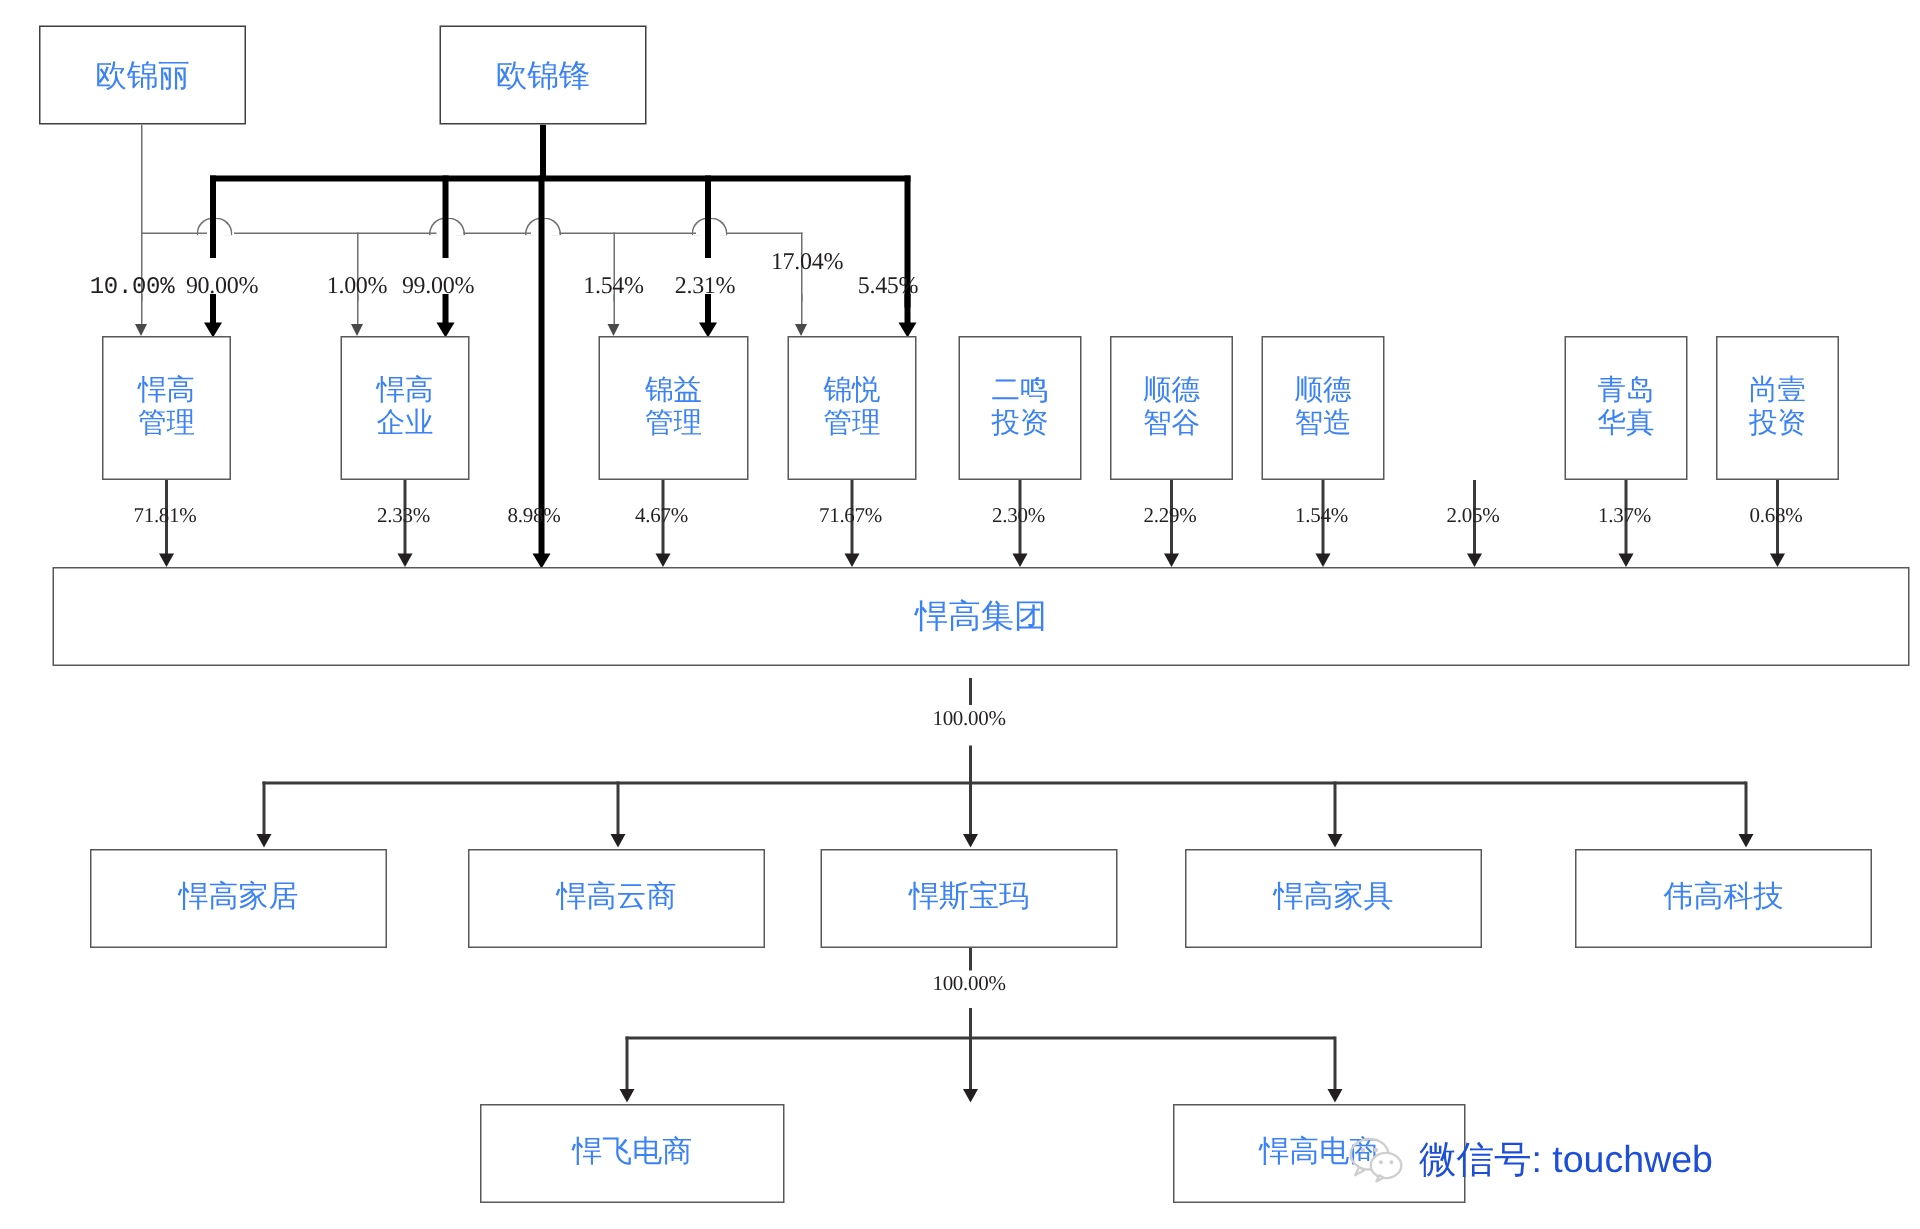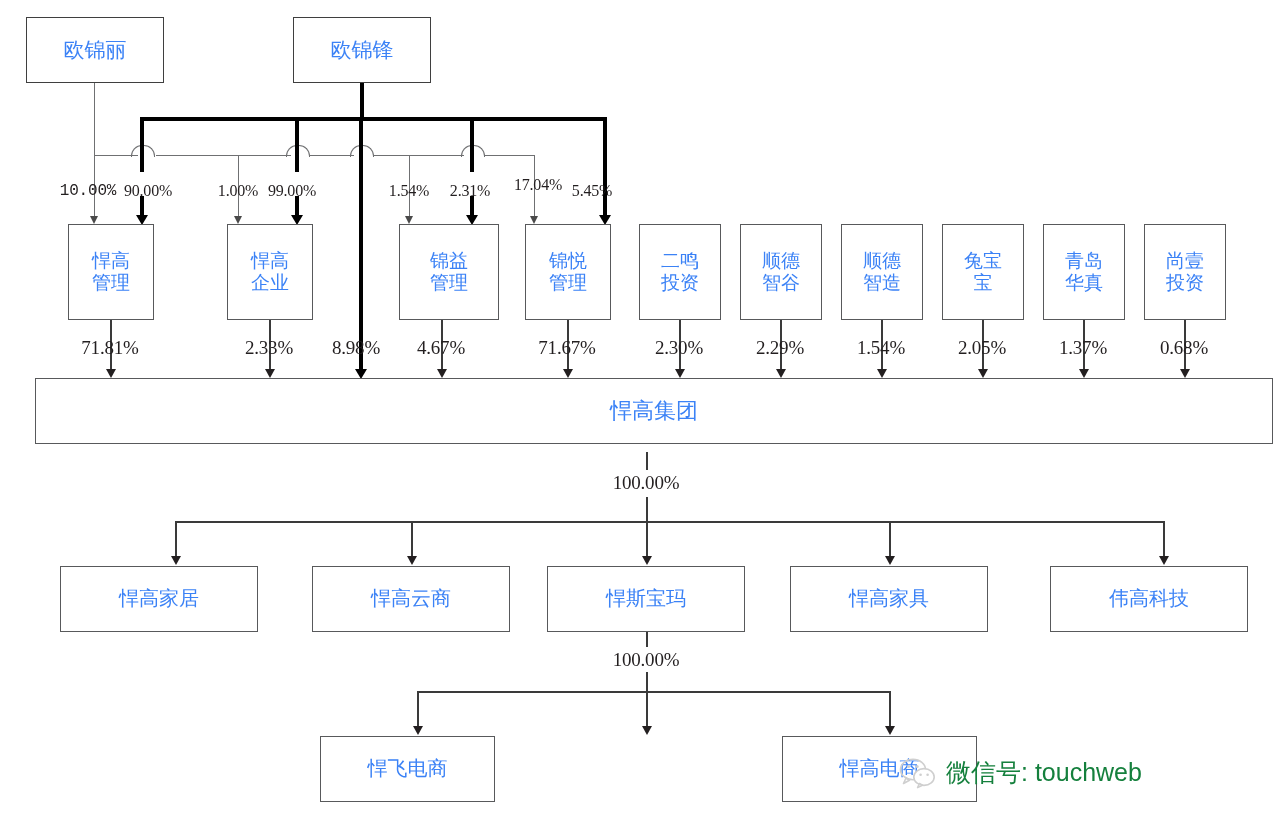--- a/index.html
+++ b/index.html
@@ -88,36 +88,36 @@
   
   .pct {
     position: absolute;
     font-size: 16px;
     color: #231f20;
     white-space: nowrap;
     font-family: "Liberation Serif", "DejaVu Serif", serif;
     transform: translateX(-50%);
     letter-spacing: -0.2px;
   }
-  .pct.big { font-size: 19px; }
+  .pct.big { font-size: 14px; }
 
   
   #watermark {
     position: absolute;
     display: flex;
     align-items: center;
     gap: 8px;
     color: #c9c9c9;
     font-size: 25px;
     font-family: "Liberation Sans", "DejaVu Sans", sans-serif;
     white-space: nowrap;
     pointer-events: none;
     user-select: none;
   }
-  #watermark .wm-text { color: #15803d; }
+  #watermark .wm-text { color: #1d4ed8; }
   #watermark svg { display: block; }
 </style>
 </head>
 <body>
 
 <div id="canvas">
 
   <div class="ln-v thin" style="left:94px; top:83px; height:73px;"></div>
 
   <div class="ln-v thick" style="left:360px; top:83px; height:36px;"></div>
@@ -210,21 +210,21 @@
   <div class="arrow" style="left:642px; top:726px;"></div>
   <div class="ln-v med" style="left:889px; top:691px; height:38px;"></div>
   <div class="arrow" style="left:885px; top:726px;"></div>
 
   <div class="pct" style="left:88px;  top:182px;font-family:Liberation Mono, monospace;">10.00%</div>
   <div class="pct" style="left:148px; top:182px;">90.00%</div>
   <div class="pct" style="left:238px; top:182px;">1.00%</div>
   <div class="pct" style="left:292px; top:182px;">99.00%</div>
   <div class="pct" style="left:409px; top:182px;">1.54%</div>
   <div class="pct" style="left:470px; top:182px;">2.31%</div>
-  <div class="pct" style="left:538px; top:176px;">17.04%</div>
+  <div class="pct" style="left:538px; top:166px;">17.04%</div>
   <div class="pct" style="left:592px; top:182px;">5.45%</div>
 
   <div class="pct big" style="left:110px;  top:337px;">71.81%</div>
   <div class="pct big" style="left:269px;  top:337px;">2.33%</div>
   <div class="pct big" style="left:356px;  top:337px;">8.98%</div>
   <div class="pct big" style="left:441px;  top:337px;">4.67%</div>
   <div class="pct big" style="left:567px;  top:337px;">71.67%</div>
   <div class="pct big" style="left:679px;  top:337px;">2.30%</div>
   <div class="pct big" style="left:780px;  top:337px;">2.29%</div>
   <div class="pct big" style="left:881px;  top:337px;">1.54%</div>
@@ -277,26 +277,20 @@
       <span class="ln">顺德</span>
       <span class="ln">智谷</span>
     </span>
   </div>
   <div class="node holder" style="left:841px; top:224px; width:82px; height:96px;">
     <span>
       <span class="ln">顺德</span>
       <span class="ln">智造</span>
     </span>
   </div>
-  <div class="node holder" style="left:942px; top:224px; width:82px; height:96px;">
-    <span>
-      <span class="ln">兔宝</span>
-      <span class="ln">宝</span>
-    </span>
-  </div>
   <div class="node holder" style="left:1043px; top:224px; width:82px; height:96px;">
     <span>
       <span class="ln">青岛</span>
       <span class="ln">华真</span>
     </span>
   </div>
   <div class="node holder" style="left:1144px; top:224px; width:82px; height:96px;">
     <span>
       <span class="ln">尚壹</span>
       <span class="ln">投资</span>
@@ -316,21 +310,21 @@
   <div class="node sub" style="left:547px; top:566px; width:198px; height:66px;">
     <span>悍斯宝玛</span>
   </div>
   <div class="node sub" style="left:790px; top:566px; width:198px; height:66px;">
     <span>悍高家具</span>
   </div>
   <div class="node sub" style="left:1050px; top:566px; width:198px; height:66px;">
     <span>伟高科技</span>
   </div>
 
-  <div class="node subsub" style="left:320px; top:736px; width:175px; height:66px;">
+  <div class="node subsub" style="left:320px; top:736px; width:203px; height:66px;">
     <span>悍飞电商</span>
   </div>
   <div class="node subsub" style="left:782px; top:736px; width:195px; height:66px;">
     <span>悍高电商</span>
   </div>
 
   <div id="watermark" style="left:898px; top:756px;">
     <span>
       <svg width="40" height="32" viewBox="0 0 40 32" aria-hidden="true">
         <ellipse cx="15" cy="12.5" rx="12.5" ry="10.2" fill="none" stroke="#cfcfcf" stroke-width="1.6"></ellipse>

